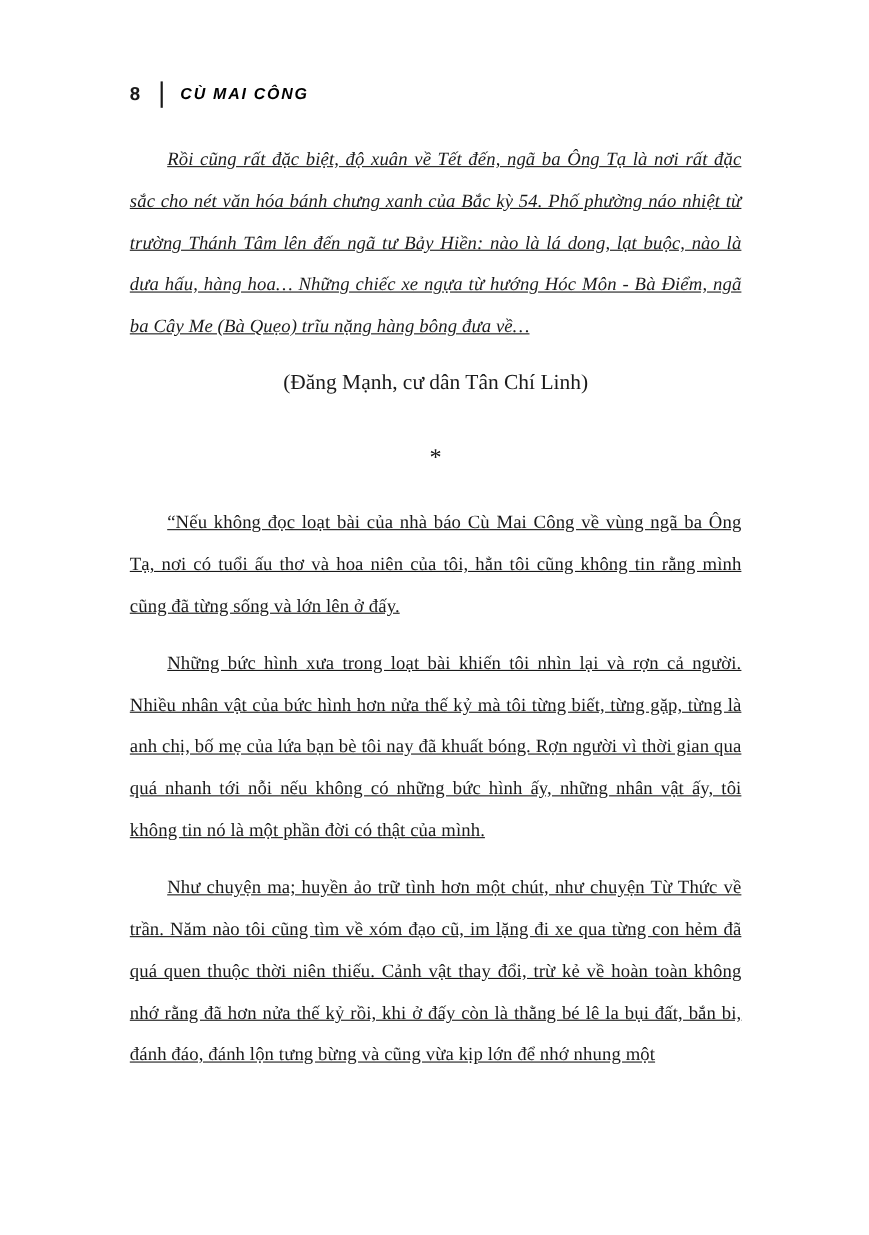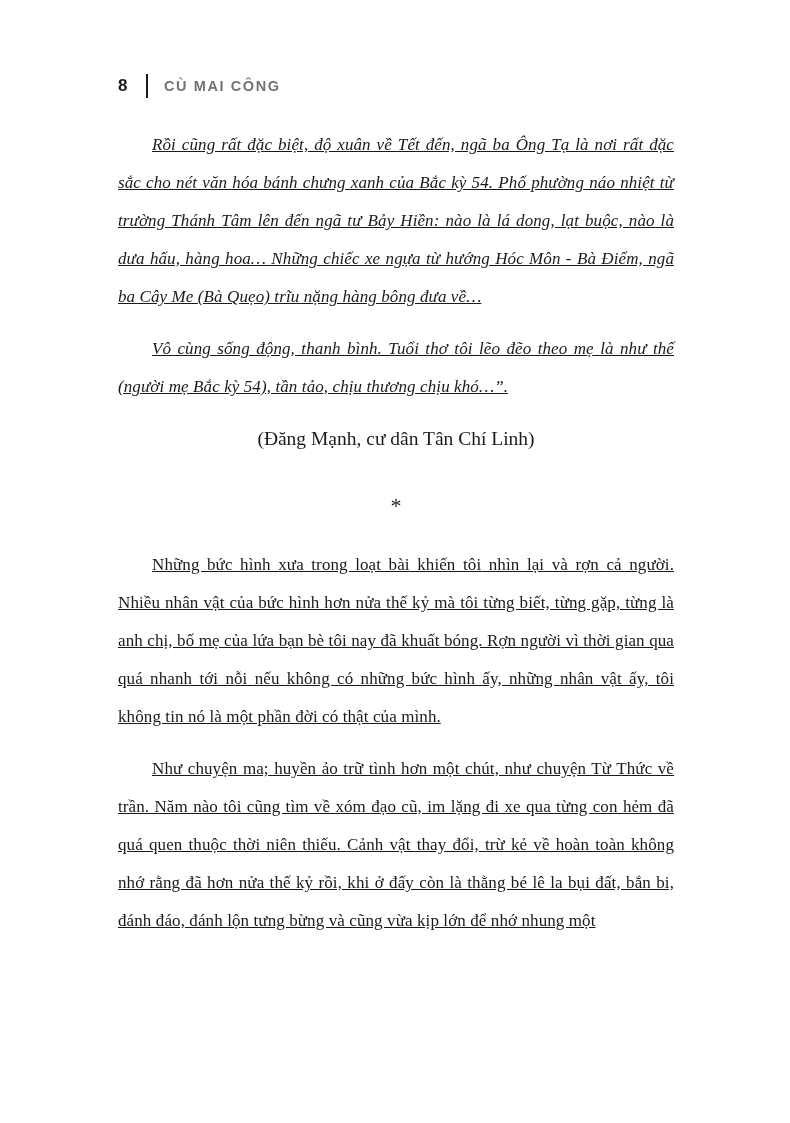--- a/index.html
+++ b/index.html
@@ -35,21 +35,22 @@
     width: 2px;
     height: 24px;
     background: #1a1a1a;
     margin: 0 16px 0 18px;
   }
   .header .running-title {
     font-family: "Liberation Sans", sans-serif;
     font-size: 14.5px;
     font-weight: 700;
     letter-spacing: 1.6px;
-    color: #737373;
+    color: #000000;
+    font-style: italic;
   }
 
   .body {
     position: absolute;
     left: 118px;
     top: 126px;
     width: 556px;
   }
 
   p.para {
@@ -92,24 +93,24 @@
 
   <div class="header">
     <span class="page-number">8</span>
     <span class="rule"></span>
     <span class="running-title">CÙ MAI CÔNG</span>
   </div>
 
   <div class="body">
 
     <p class="para">Rồi cũng rất đặc biệt, độ xuân về Tết đến, ngã ba Ông Tạ là nơi rất đặc sắc cho nét văn hóa bánh chưng xanh của Bắc kỳ 54. Phố phường náo nhiệt từ trường Thánh Tâm lên đến ngã tư Bảy Hiền: nào là lá dong, lạt buộc, nào là dưa hấu, hàng hoa… Những chiếc xe ngựa từ hướng Hóc Môn - Bà Điểm, ngã ba Cây Me (Bà Quẹo) trĩu nặng hàng bông đưa về…</p>
-    <p class="para gap-before">Vô cùng sống động, thanh bình. Tuổi thơ tôi lẽo đẽo theo mẹ là như thế (người mẹ Bắc kỳ 54), tần tảo, chịu thương chịu khó…”.</p>
 
     <p class="attribution">(Đăng Mạnh, cư dân Tân Chí Linh)</p>
 
     <div class="divider">*</div>
 
+    <p class="para upright">“Nếu không đọc loạt bài của nhà báo Cù Mai Công về vùng ngã ba Ông Tạ, nơi có tuổi ấu thơ và hoa niên của tôi, hẳn tôi cũng không tin rằng mình cũng đã từng sống và lớn lên ở đấy.</p>
     <p class="para upright gap-before">Những bức hình xưa trong loạt bài khiến tôi nhìn lại và rợn cả người. Nhiều nhân vật của bức hình hơn nửa thế kỷ mà tôi từng biết, từng gặp, từng là anh chị, bố mẹ của lứa bạn bè tôi nay đã khuất bóng. Rợn người vì thời gian qua quá nhanh tới nỗi nếu không có những bức hình ấy, những nhân vật ấy, tôi không tin nó là một phần đời có thật của mình.</p>
     <p class="para upright gap-before">Như chuyện ma; huyền ảo trữ tình hơn một chút, như chuyện Từ Thức về trần. Năm nào tôi cũng tìm về xóm đạo cũ, im lặng đi xe qua từng con hẻm đã quá quen thuộc thời niên thiếu. Cảnh vật thay đổi, trừ kẻ về hoàn toàn không nhớ rằng đã hơn nửa thế kỷ rồi, khi ở đấy còn là thằng bé lê la bụi đất, bắn bi, đánh đáo, đánh lộn tưng bừng và cũng vừa kịp lớn để nhớ nhung một</p>
 
   </div>
 
 </div>
 
 </body></html>

